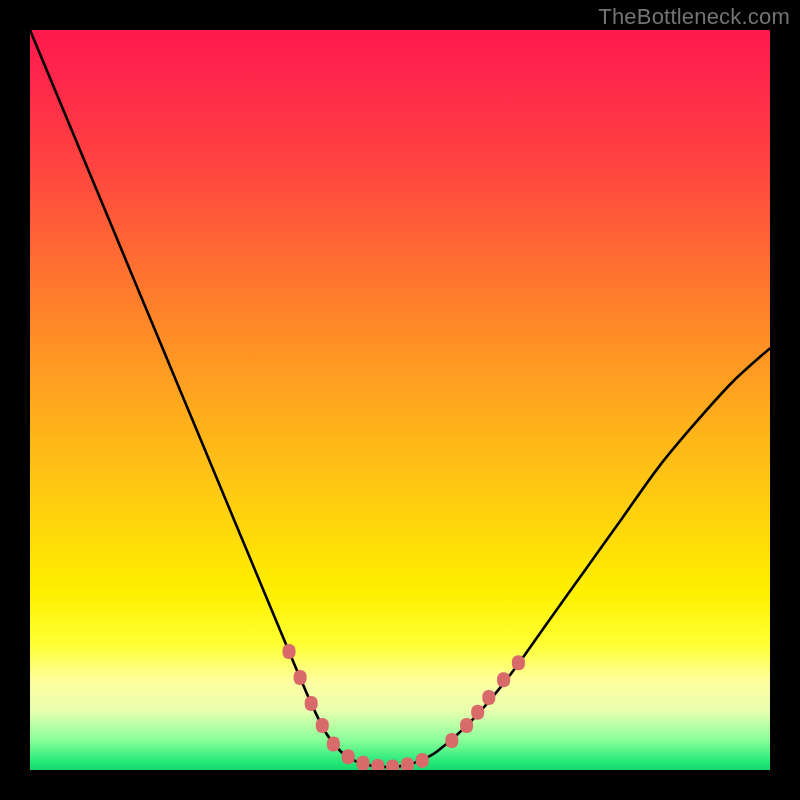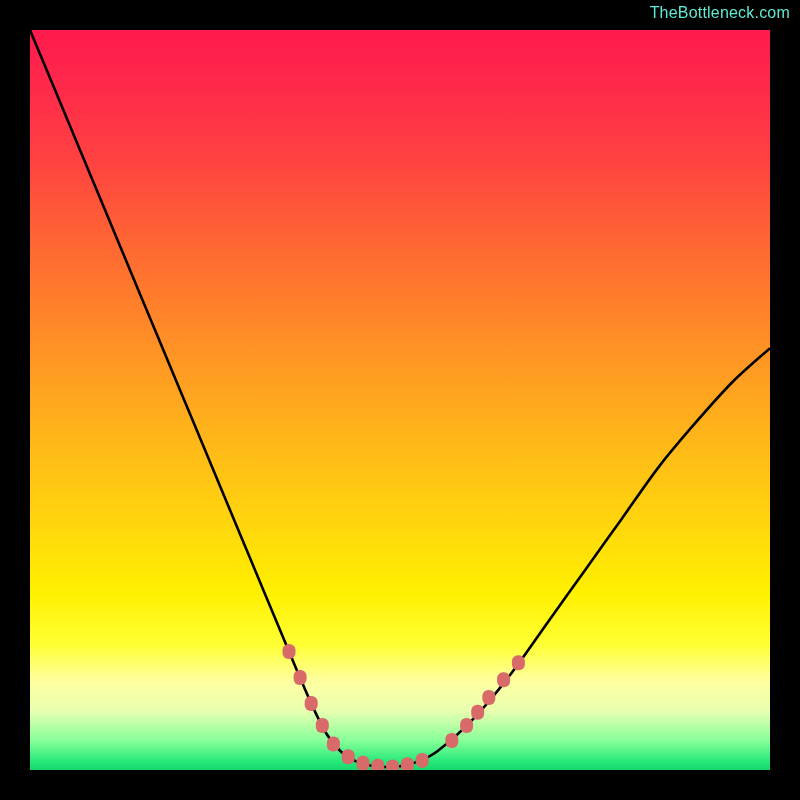--- a/index.html
+++ b/index.html
@@ -48,22 +48,22 @@
     );
   }
   .curve-svg {
     position: absolute;
     inset: 0;
   }
   .attribution {
     position: absolute;
     top: 4px;
     right: 10px;
-    color: #5eead4;
-    font-size: 16px;
+    color: #737373;
+    font-size: 22px;
     font-weight: 500;
     letter-spacing: 0.2px;
   }
 </style>
 </head>
 <body>
 
 <div class="frame">
   <div class="plot">
     <div class="gradient"></div>

